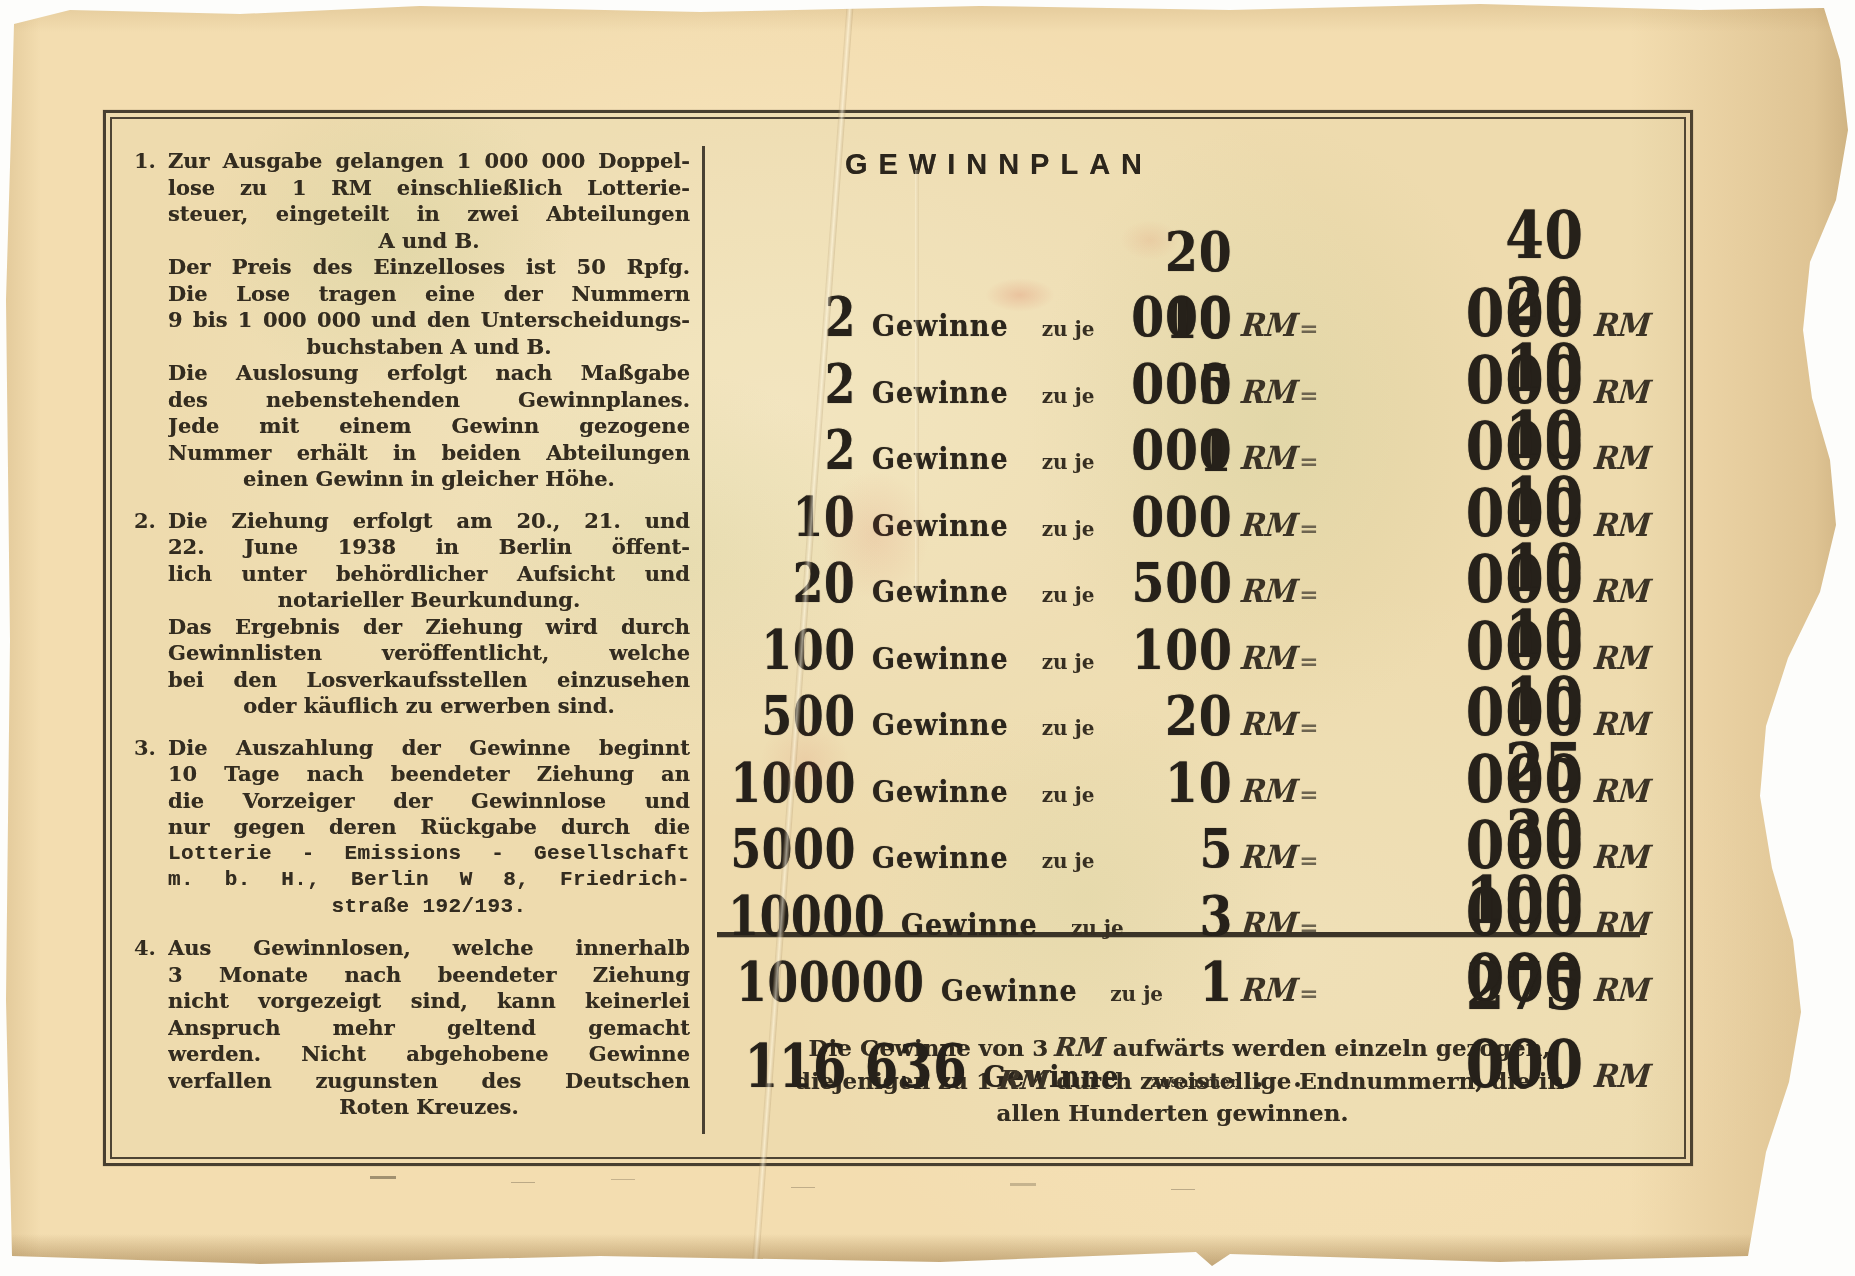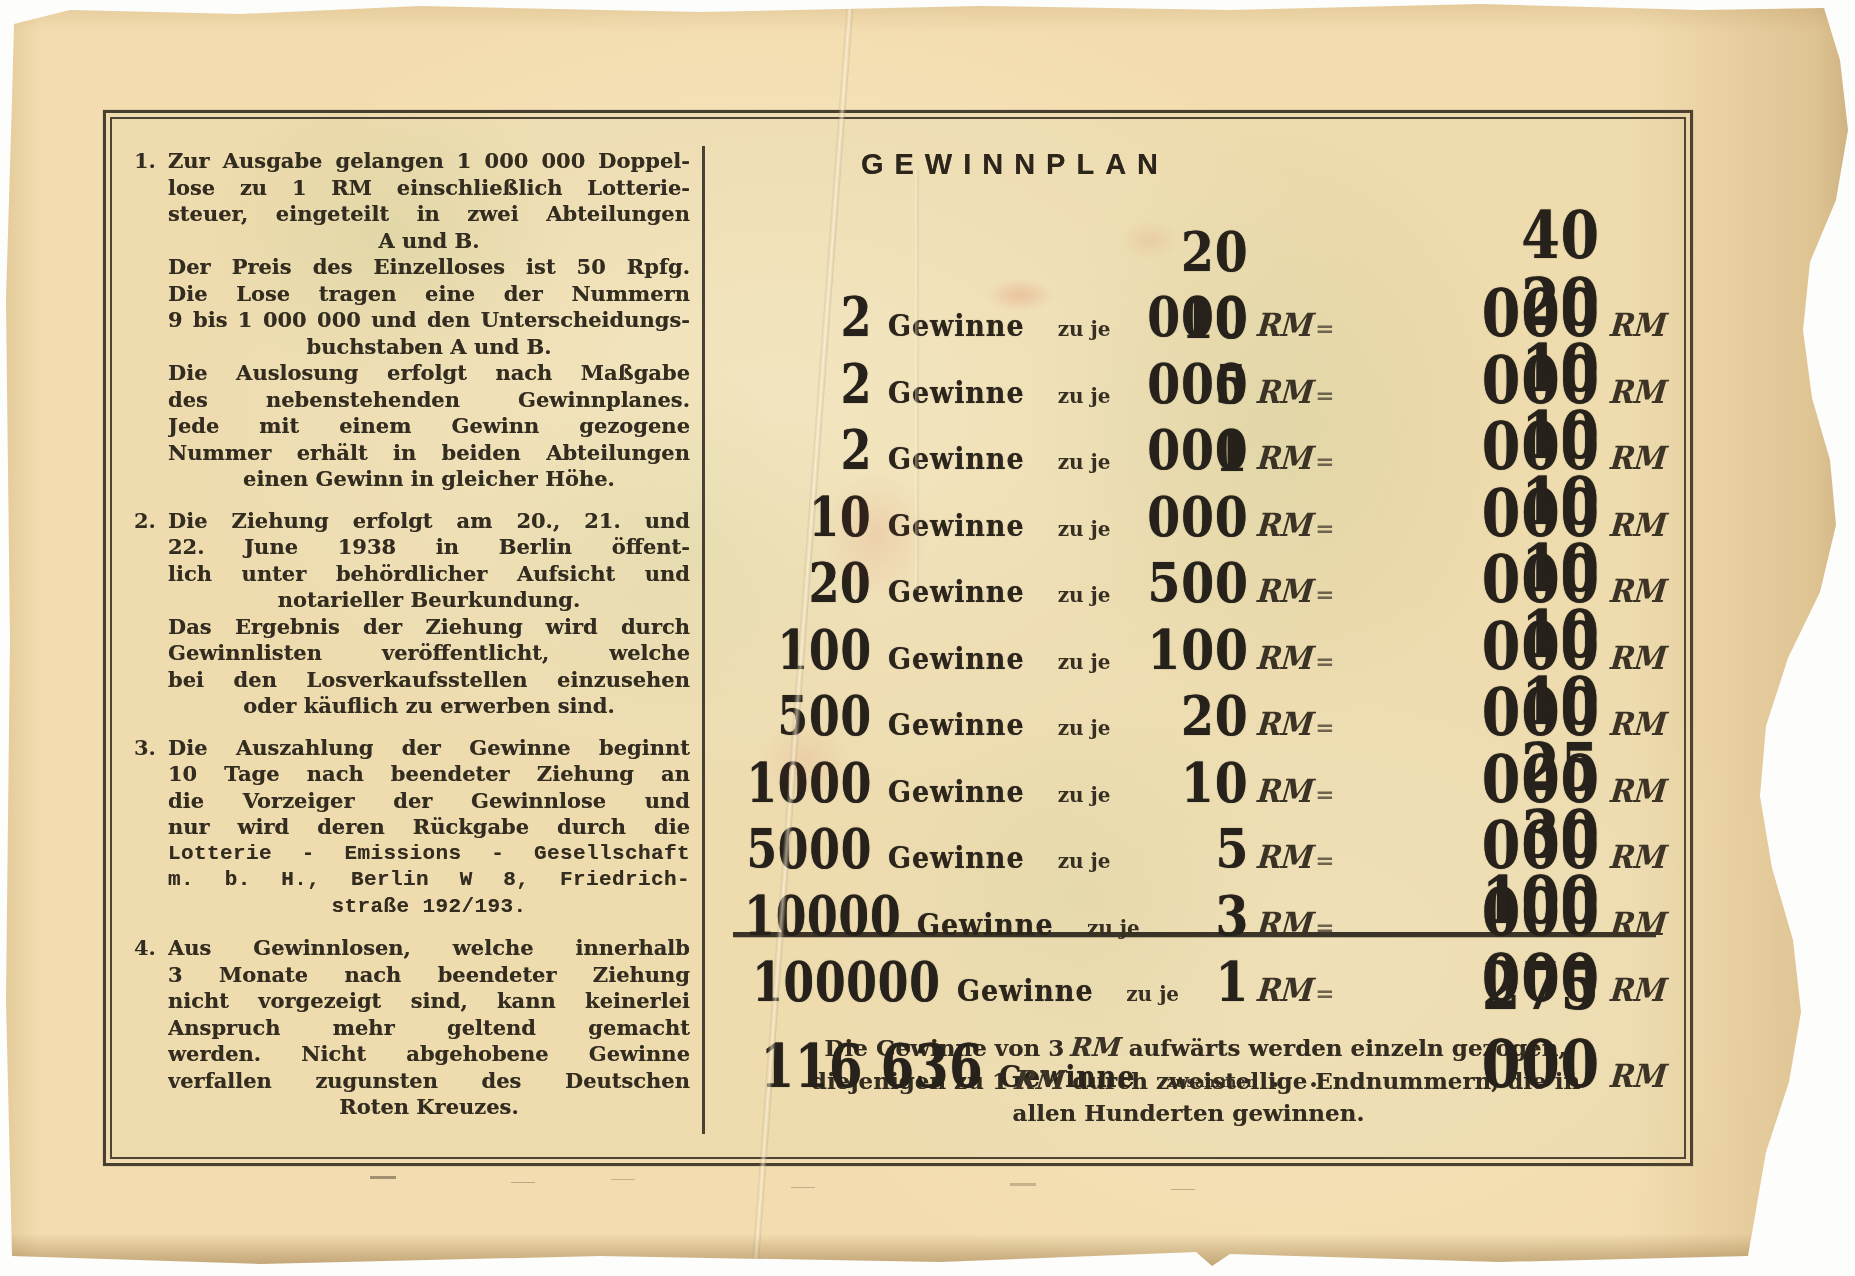--- a/index.html
+++ b/index.html
@@ -54,21 +54,21 @@
   
   .rules{position:absolute;left:134px;top:148px;width:556px;color:#332c20;}
   .para{display:grid;grid-template-columns:34px 1fr;margin-bottom:15px;}
   .pnum{font:bold 21px/26.5px "DejaVu Serif", serif;}
   .ln{height:26.5px;font:bold 21px/26.5px "DejaVu Serif", serif;overflow:hidden;
       text-shadow:0 0 .5px rgba(55,45,25,.55);text-align:center;}
   .ln.j{text-align:justify;}
   .ln.j::after{content:"";display:inline-block;width:100%;height:0;}
   .ln.sb{font-family:Liberation Mono, monospace;font-size:21px;letter-spacing:.4px;}
   
-  .plan{position:absolute;left:705px;top:140px;width:965px;}
+  .plan{position:absolute;left:689px;top:140px;width:965px;}
   .plan-title{width:620px;text-align:center;padding-top:8px;height:34px;
     font-family:"Liberation Sans", sans-serif;font-weight:bold;font-size:29px;letter-spacing:11px;
     color:#2b251c;text-shadow:0 0 .6px rgba(45,38,25,.6);}
   .rows{margin-top:14px;}
   .prow{display:grid;height:66.5px;align-items:baseline;
     grid-template-columns:minmax(167px,max-content) max-content max-content 1fr 58px 36px 257px 70px;}
   .fat{display:inline-block;font-weight:bold;color:#26211a;letter-spacing:1px;
     text-shadow:0 0 1px rgba(38,33,26,.75);}
   .c-count{text-align:right;}
   .c-count .fat{font-size:55px;transform:scaleX(.80);transform-origin:100% 50%;}
@@ -138,21 +138,21 @@
           <div class="ln j">bei den Losverkaufsstellen einzusehen</div>
           <div class="ln e">oder käuflich zu erwerben sind.</div>
         </div>
       </div>
       <div class="para">
         <div class="pnum">3.</div>
         <div class="plines">
           <div class="ln j">Die Auszahlung der Gewinne beginnt</div>
           <div class="ln j">10 Tage nach beendeter Ziehung an</div>
           <div class="ln j">die Vorzeiger der Gewinnlose und</div>
-          <div class="ln j">nur wird deren Rückgabe durch die</div>
+          <div class="ln j">nur gegen deren Rückgabe durch die</div>
           <div class="ln j sb">Lotterie - Emissions - Gesellschaft</div>
           <div class="ln j sb">m. b. H., Berlin W 8, Friedrich-</div>
           <div class="ln e sb">straße 192/193.</div>
         </div>
       </div>
       <div class="para">
         <div class="pnum">4.</div>
         <div class="plines">
           <div class="ln j">Aus Gewinnlosen, welche innerhalb</div>
           <div class="ln j">3 Monate nach beendeter Ziehung</div>

